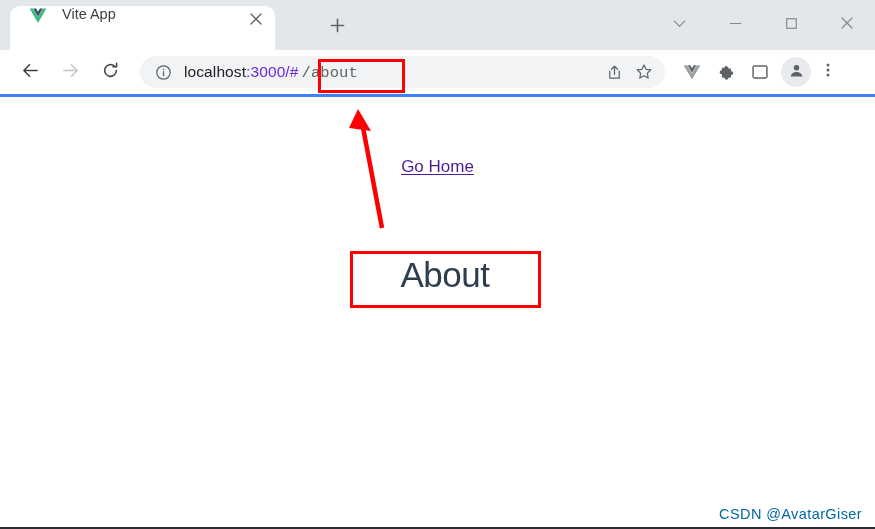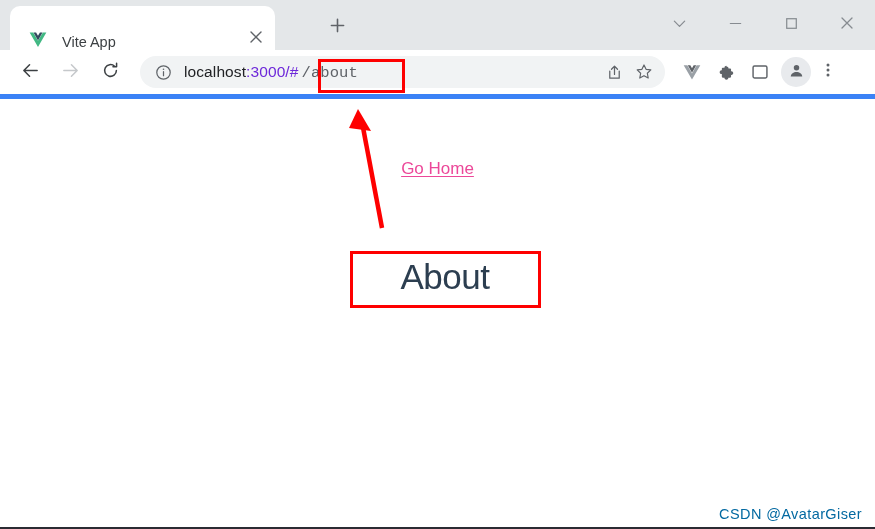--- a/index.html
+++ b/index.html
@@ -36,21 +36,21 @@
   }
   .tab {
     position: absolute;
     left: 10px;
     top: 6px;
     width: 265px;
     height: 44px;
     background: #ffffff;
     border-radius: 10px 10px 0 0;
     display: flex;
-    align-items: flex-end;
+    align-items: flex-start;
     padding: 0 0 0 18px;
     box-sizing: border-box;
   }
   .tab-favicon {
     width: 20px;
     height: 20px;
     flex: 0 0 auto;
     display: block;
   }
   .tab-title {
@@ -99,21 +99,21 @@
   }
 
   
   .toolbar {
     position: relative;
     height: 44px;
     background: #ffffff;
     display: flex;
     align-items: center;
     flex: 0 0 auto;
-    border-bottom: 5px solid #3b82f6;
+    border-bottom: 3px solid #3b82f6;
   }
   .navbtn {
     width: 32px;
     height: 32px;
     margin-left: 8px;
     display: flex;
     align-items: center;
     justify-content: center;
     border-radius: 50%;
     flex: 0 0 auto;
@@ -219,21 +219,21 @@
 
   .nav-links {
     position: absolute;
     left: 0;
     top: 58px;
     width: 875px;
     text-align: center;
     line-height: 23px;
   }
   .nav-links a {
-    color: #ec4899;
+    color: #4c1d95;
     font-size: 17px;
     text-decoration: underline;
     text-underline-offset: 2px;
     display: block;
   }
 
   .page-heading {
     position: absolute;
     left: 350px;
     top: 152px;

